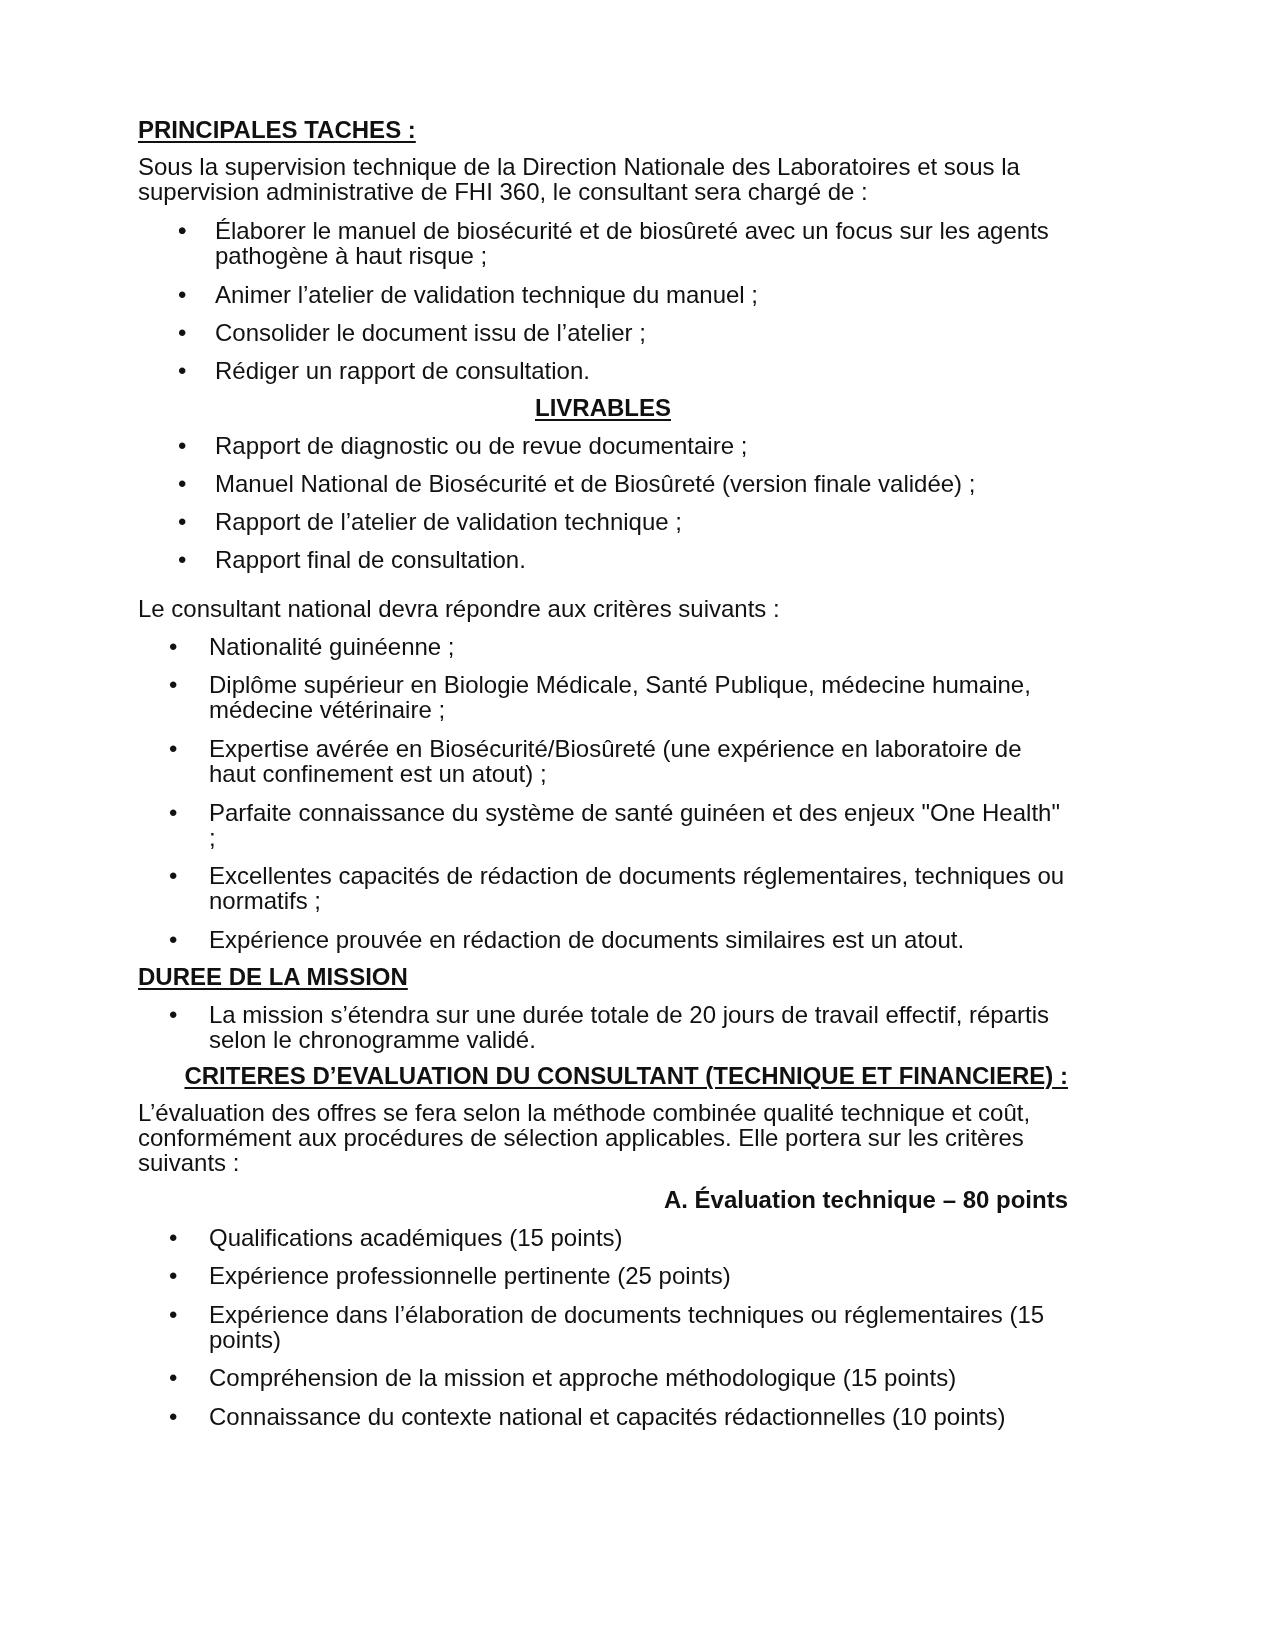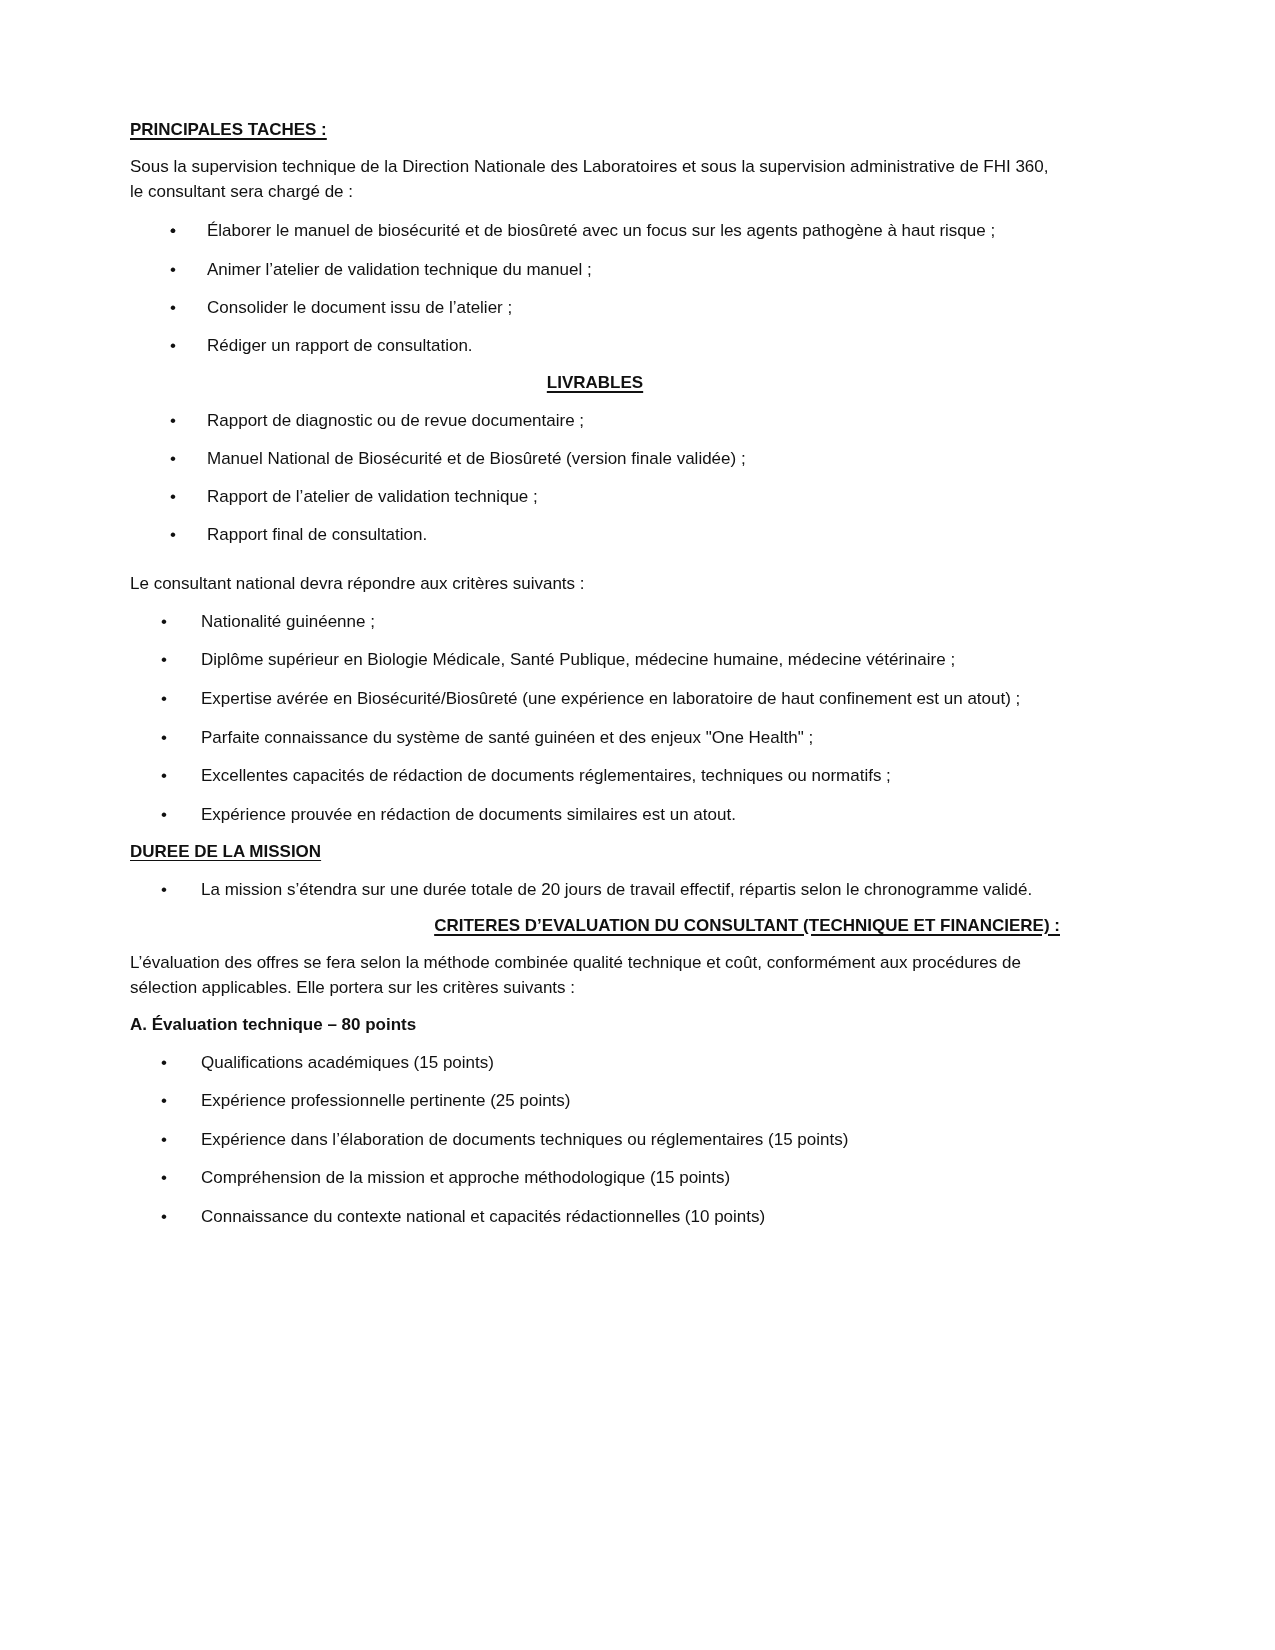--- a/index.html
+++ b/index.html
@@ -1,23 +1,23 @@
 <!DOCTYPE html>
 <html><head>
 <meta charset="utf-8">
 <style>
   html, body { margin: 0; padding: 0; background: #ffffff; }
   body {
     width: 1275px; height: 1650px; position: relative; overflow: hidden;
     font-family: "Liberation Sans", sans-serif; color: #111111;
   }
-  .page { position: absolute; left: 130px; top: 114px; width: 930px; font-size: 17px; line-height: 25px; }
+  .page { position: absolute; left: 138px; top: 114px; width: 930px; font-size: 24px; line-height: 25px; }
   .heading { font-weight: bold; text-decoration: underline; text-decoration-thickness: 2px; text-underline-offset: 3px; margin: 0; }
   .para { margin: 0; }
-  .subheading { font-weight: bold; margin: 0; }
+  .subheading { font-weight: bold; margin: 0; text-align: right; }
   ul { list-style: none; margin: 0; padding: 0; }
   li { position: relative; }
   li .bullet { position: absolute; top: 0; }
   ul.l1 li { padding-left: 77px; }
   ul.l1 li .bullet { left: 40px; }
   ul.l2 li { padding-left: 71px; }
   ul.l2 li .bullet { left: 31px; }
 </style>
 </head>
 <body>

